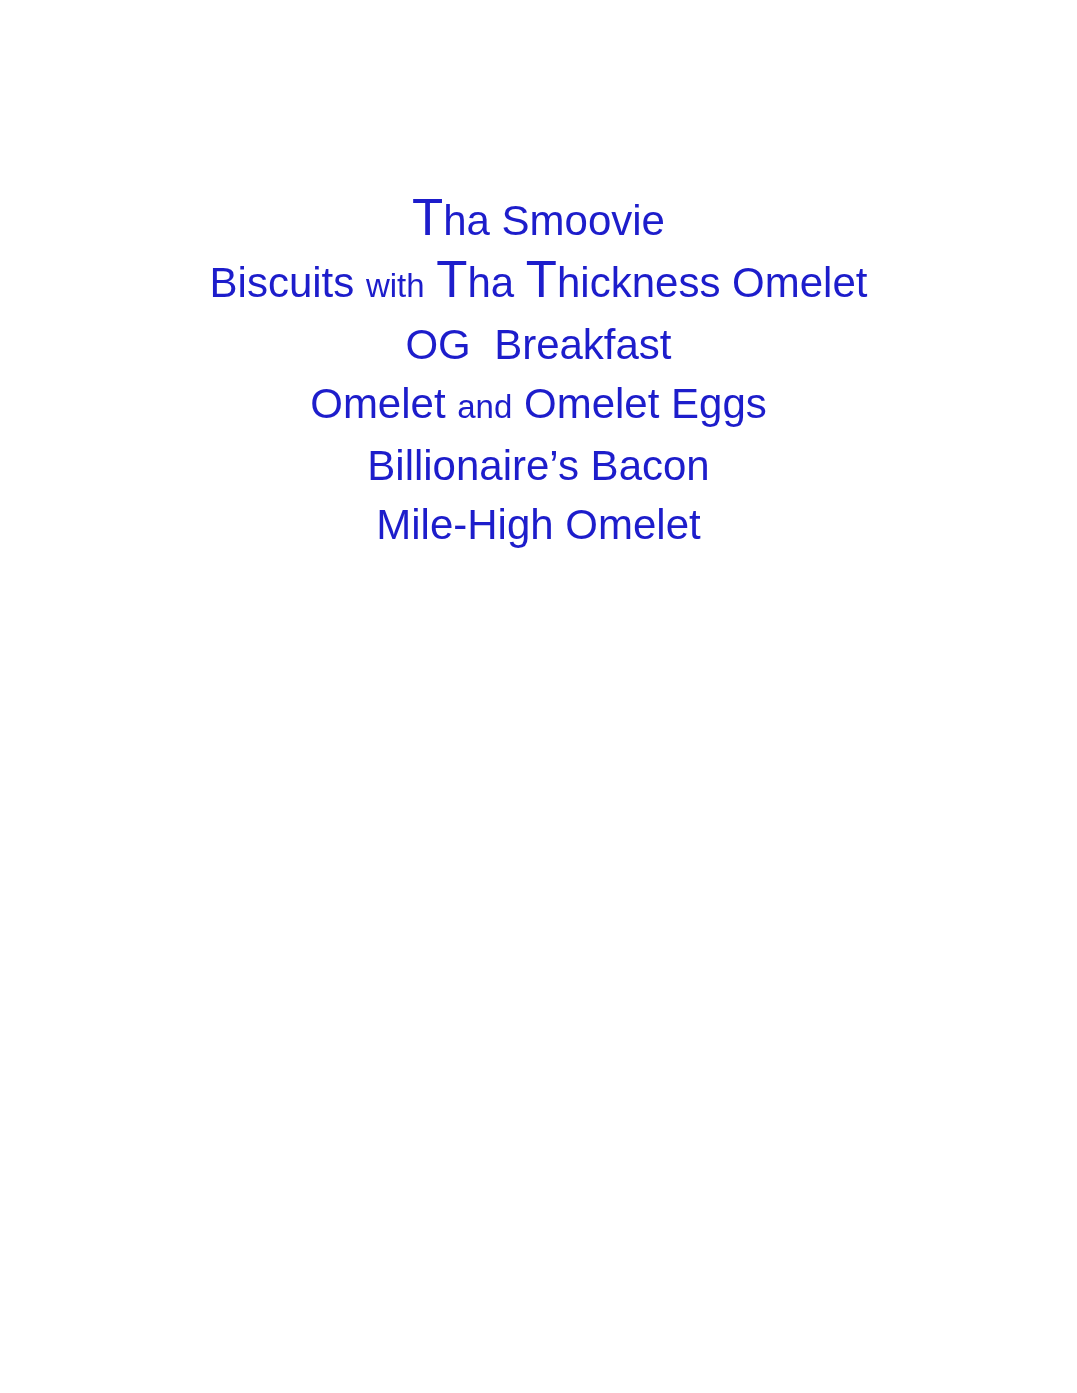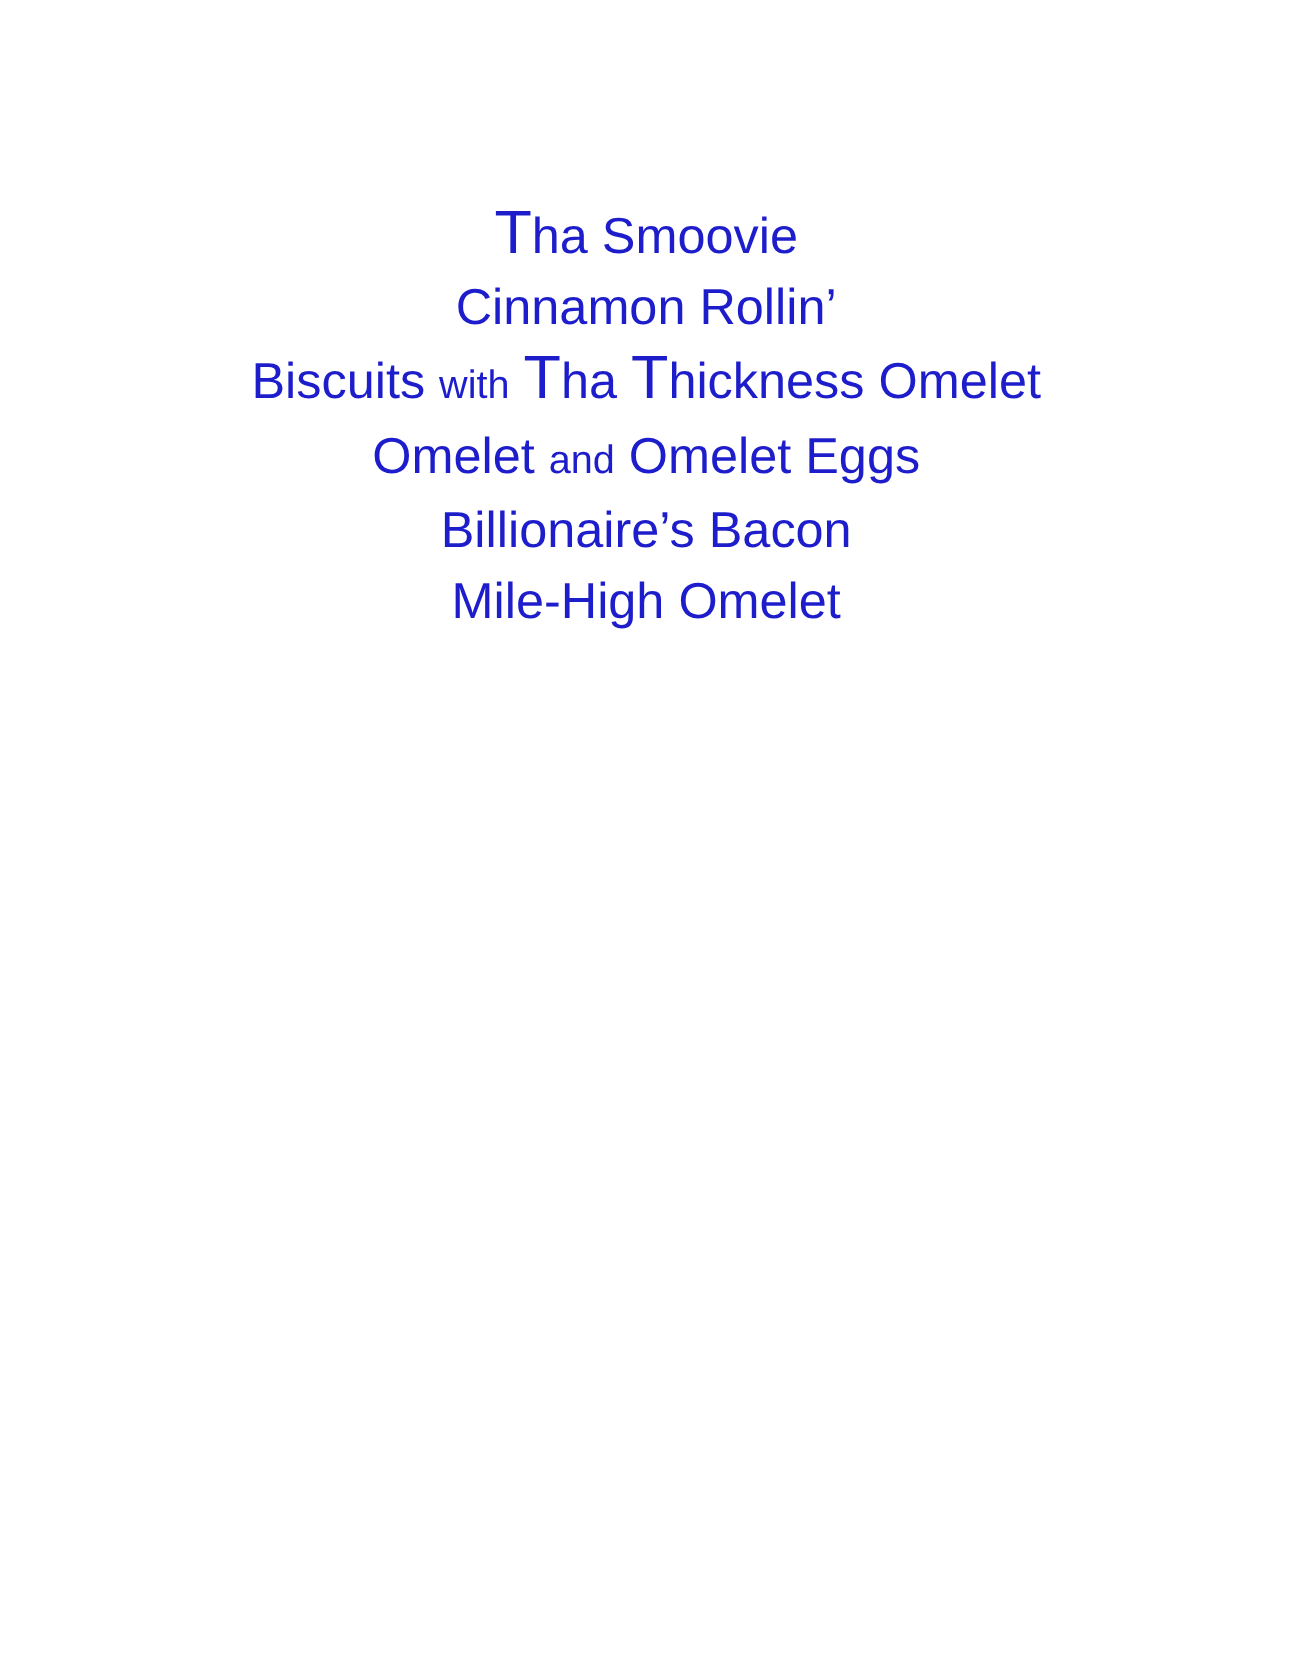--- a/index.html
+++ b/index.html
@@ -10,20 +10,21 @@
   body {
     width: 1077px;
     height: 1393px;
     overflow: hidden;
   }
   .page {
     width: 1077px;
     height: 1087px;
     background: #ffffff;
     box-sizing: border-box;
+    margin-top: 24px;
   }
   .menu {
     padding-top: 164px;
     text-align: center;
     font-family: "Liberation Sans", sans-serif;
     font-size: 42px;
     font-weight: 400;
     color: #1d1dcb;
   }
   .menu-line {
@@ -40,24 +41,24 @@
 </head>
 <body>
 
 <div class="page">
   <div class="menu" style="color: rgb(29, 29, 203);">
 
     <div class="menu-line"><span class="seg-big">T</span><span>ha Smoovie</span></div>
 
 
 
-    <div class="menu-line"><span>Cinnamon Rollin’</span></div>
 
     <div class="menu-line"><span>Biscuits </span><span class="seg-small">with</span><span> </span><span class="seg-big">T</span><span>ha </span><span class="seg-big">T</span><span>hickness Omelet</span></div>
 
+    <div class="menu-line"><span>OG  Breakfast</span></div>
 
     <div class="menu-line"><span>Omelet </span><span class="seg-small">and</span><span> Omelet Eggs</span></div>
 
     <div class="menu-line"><span>Billionaire’s Bacon</span></div>
 
     <div class="menu-line"><span>Mile-High Omelet</span></div>
 
   </div>
 </div>
 

